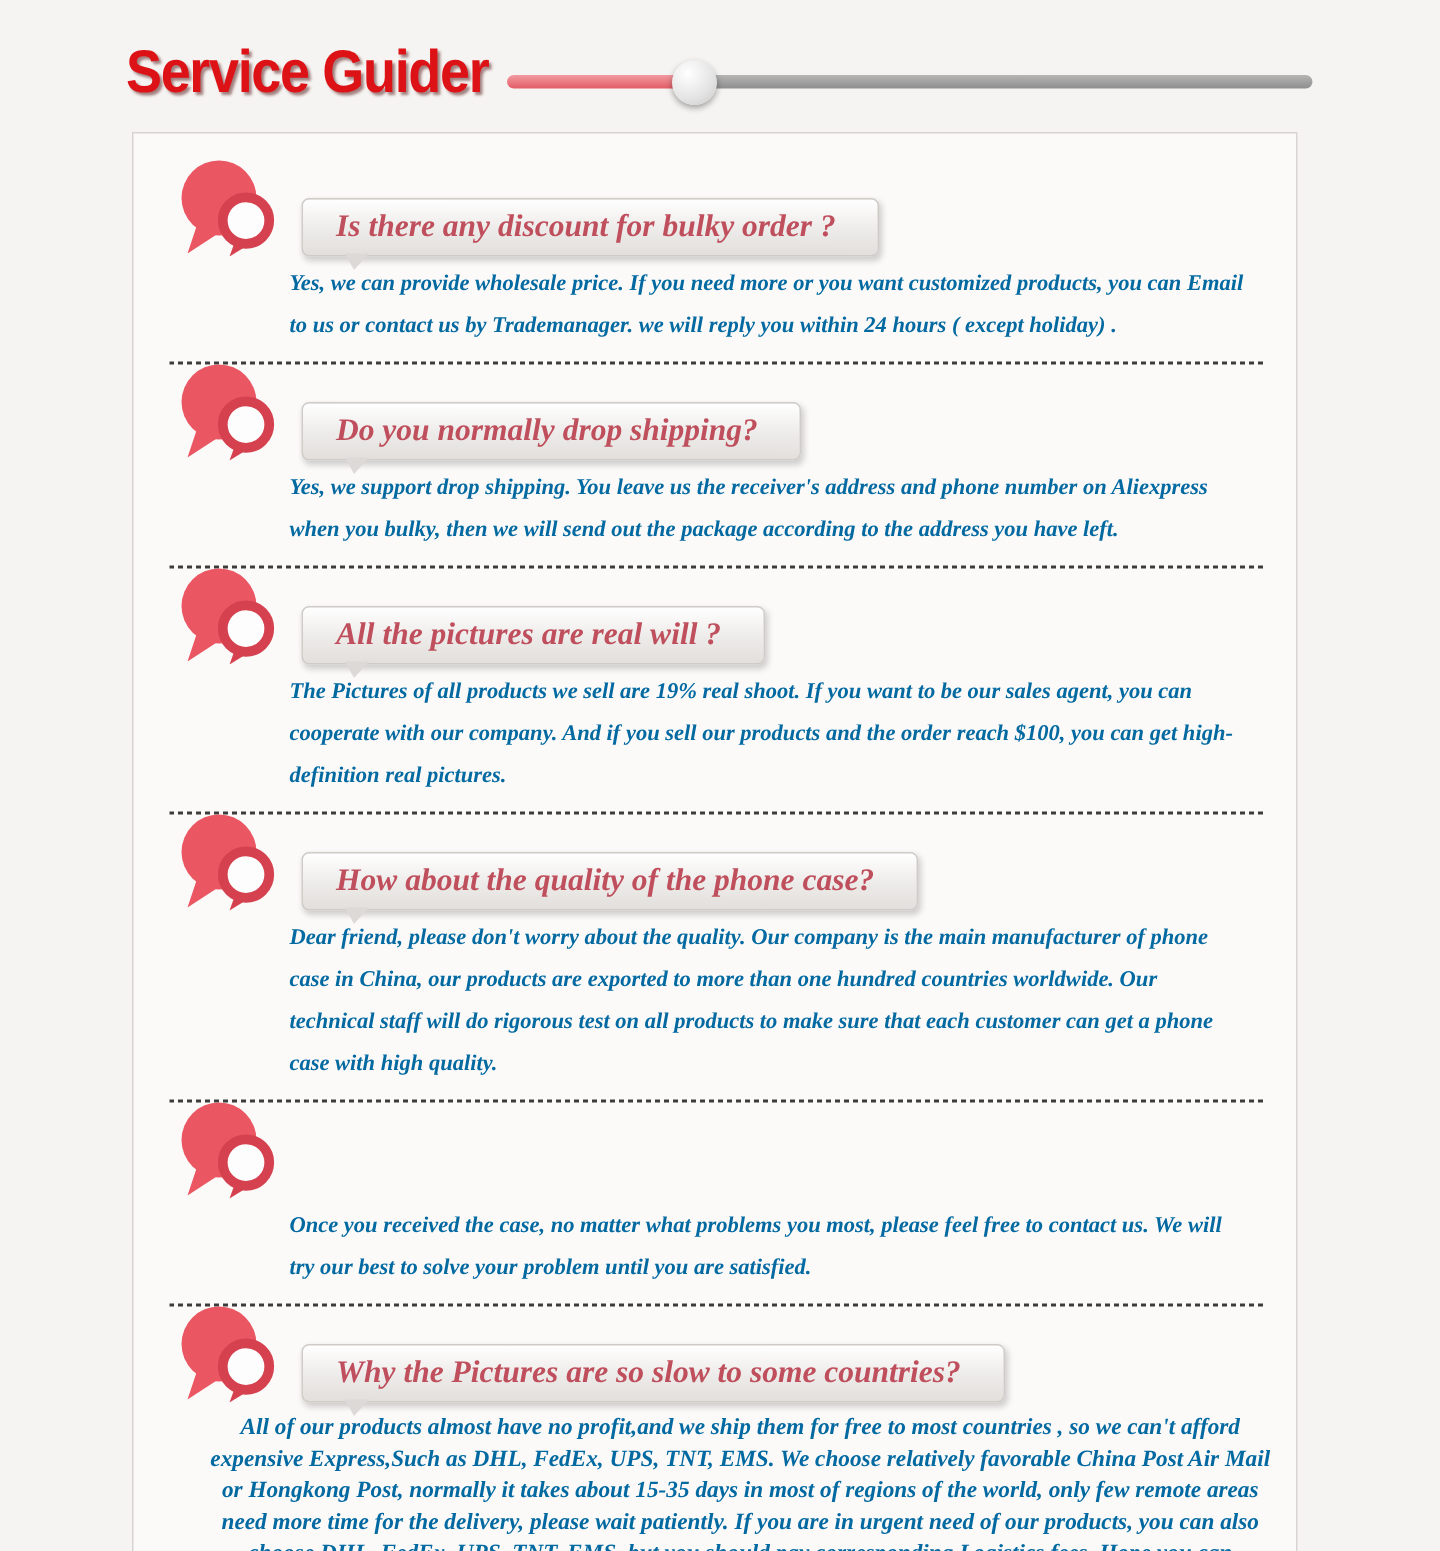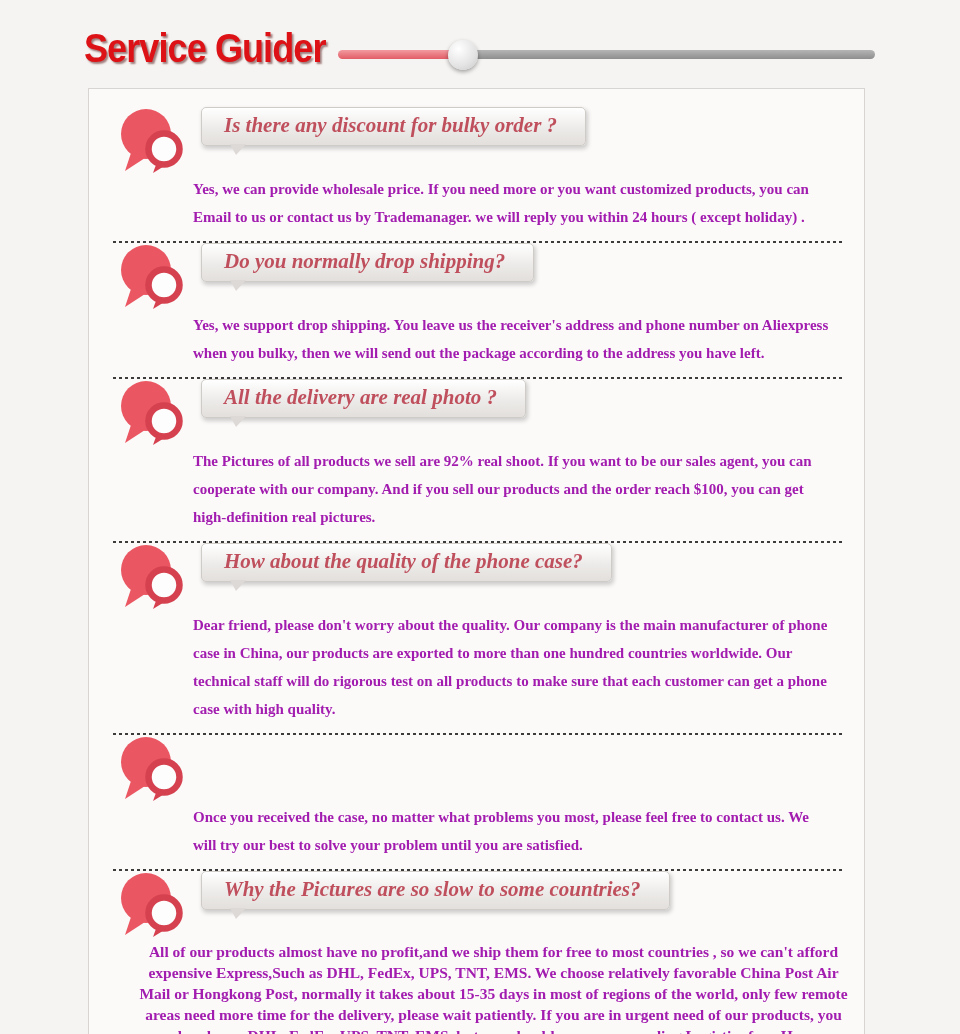--- a/index.html
+++ b/index.html
@@ -35,21 +35,21 @@
   }
 
   
   .panel {
     position:absolute; left:88px; top:88px; width:777px; box-sizing:border-box;
     background:#fbfaf9; border:1px solid #d7d4d1;
     padding:18px 0 18px 0;
   }
 
   .faq-head {
-    display:flex; align-items:flex-start; height:64px;
+    display:flex; align-items:flex-end; height:64px;
     padding-left:24px; margin-bottom:2px;
   }
   .bubble-icon { width:74px; height:66px; flex:0 0 auto; margin-right:14px; }
 
   .q-bar {
     position:relative; display:inline-block;
     background:linear-gradient(#ffffff, #edebe9 55%, #e2dfdc);
     border:1px solid #cfccc8; border-radius:5px;
     padding:5px 28px 7px 22px;
     box-shadow:1.5px 2.5px 4px rgba(0,0,0,.18);
@@ -57,22 +57,22 @@
     color:#bf4f5c; white-space:nowrap;
   }
   .q-bar::after {
     content:""; position:absolute; left:28px; bottom:-10px;
     border-left:6px solid transparent; border-right:10px solid transparent;
     border-top:11px solid #ddd9d6;
   }
 
   .faq-body {
     margin:4px 34px 10px 104px;
-    font-size:15px; font-weight:bold; 
-    color:#a21caf; line-height:28px;
+    font-size:15px; font-weight:bold; font-style:italic;
+    color:#0369a1; line-height:28px;
   }
   .faq-body.wide {
     margin:6px 16px 0 50px;
     line-height:21px; text-align:center; font-size:15.5px;
   }
 
   .sep {
     height:2px; margin:2px 20px 0 24px;
     background:repeating-linear-gradient(90deg, #3c3c3c 0 3px, transparent 3px 6px);
   }
@@ -121,24 +121,24 @@
 
   <div class="faq">
     <div class="faq-head">
       <svg class="bubble-icon" viewBox="0 0 74 66">
         <circle cx="33" cy="27" r="25" fill="#ea5763"></circle>
         <path d="M18 46 L12 64 L32 51 Z" fill="#ea5763"></path>
         <circle cx="51" cy="42" r="15.5" fill="#fdfdfd" stroke="#d5414f" stroke-width="6.5"></circle>
         <path d="M44 55 L40 66 L53 58 Z" fill="#d5414f"></path>
       </svg>
       <div class="q-bar">
-        <span>All the delivery are real photo ?</span>
+        <span>All the pictures are real will ?</span>
       </div>
     </div>
-    <p class="faq-body">The Pictures of all products we sell are 92% real shoot. If you want to be our sales agent, you can cooperate with our company. And if you sell our products and the order reach $100, you can get high-definition real pictures.</p>
+    <p class="faq-body">The Pictures of all products we sell are 19% real shoot. If you want to be our sales agent, you can cooperate with our company. And if you sell our products and the order reach $100, you can get high-definition real pictures.</p>
   </div>
   <div class="sep"></div>
 
   <div class="faq">
     <div class="faq-head">
       <svg class="bubble-icon" viewBox="0 0 74 66">
         <circle cx="33" cy="27" r="25" fill="#ea5763"></circle>
         <path d="M18 46 L12 64 L32 51 Z" fill="#ea5763"></path>
         <circle cx="51" cy="42" r="15.5" fill="#fdfdfd" stroke="#d5414f" stroke-width="6.5"></circle>
         <path d="M44 55 L40 66 L53 58 Z" fill="#d5414f"></path>

